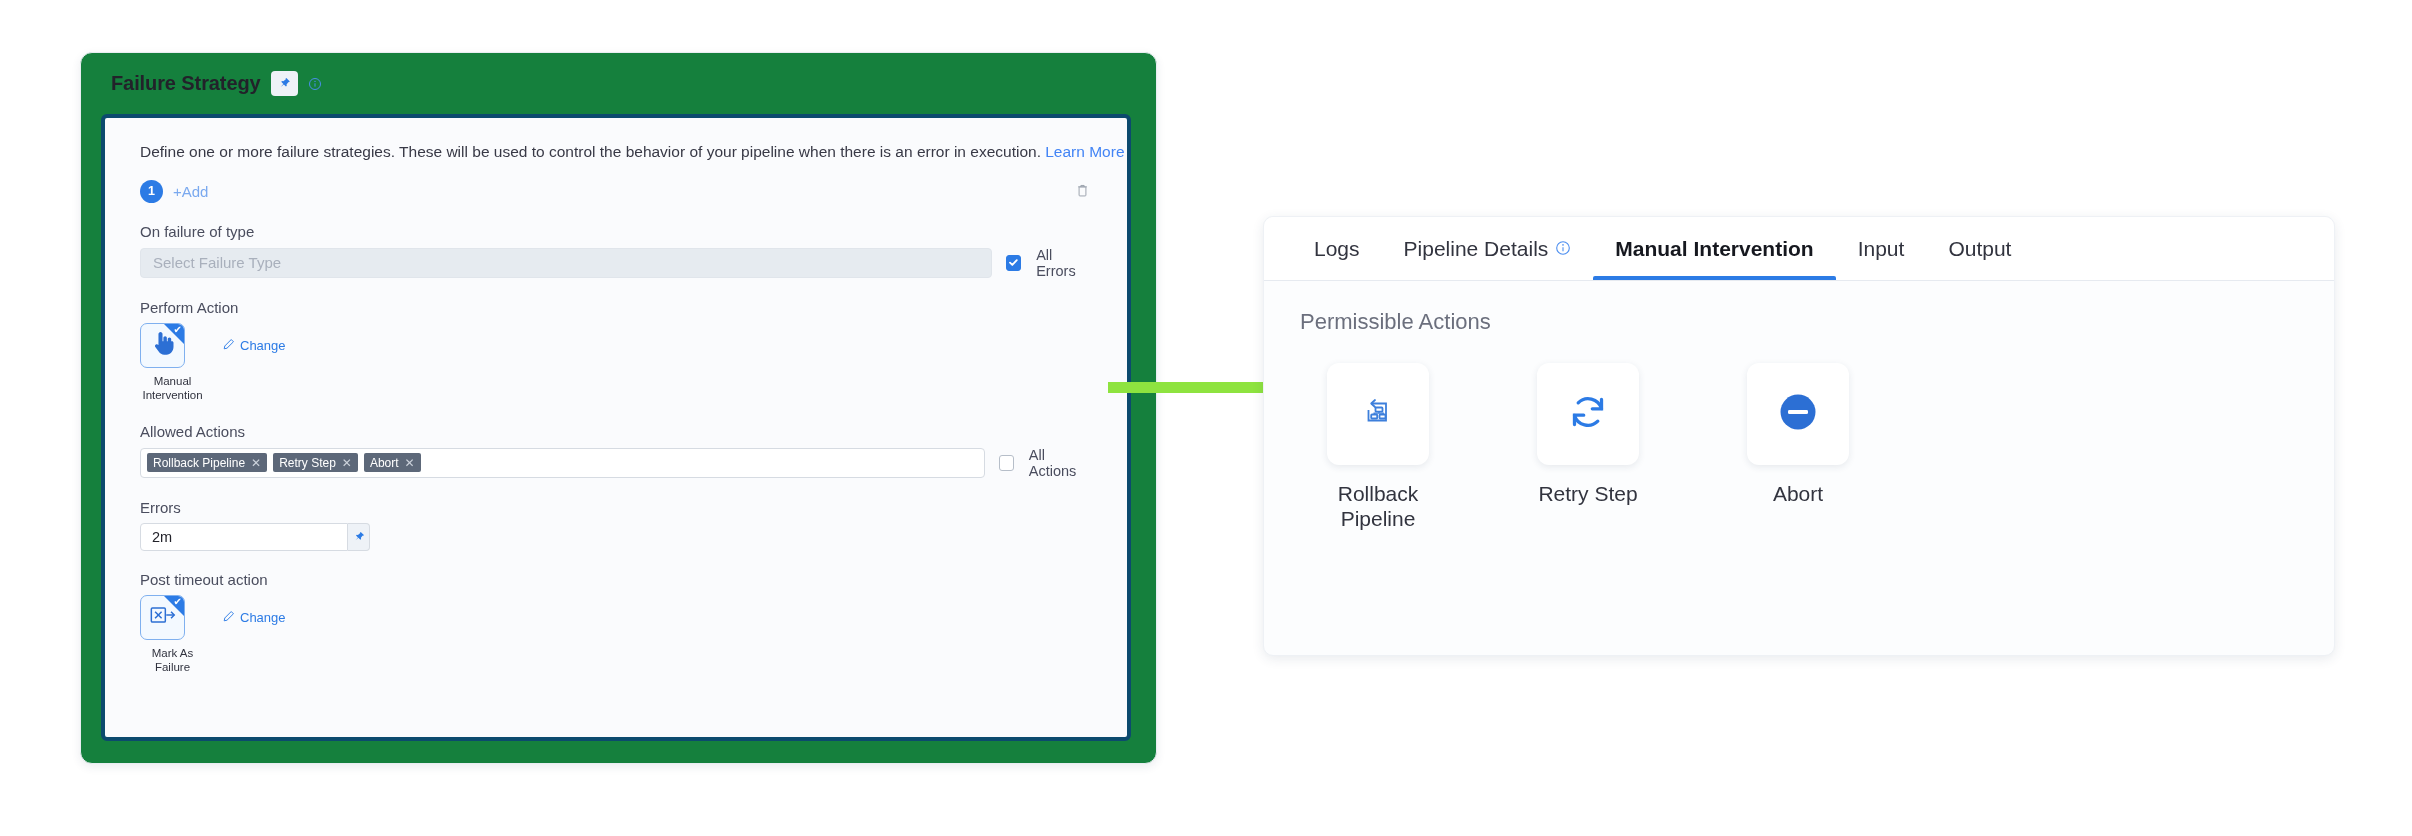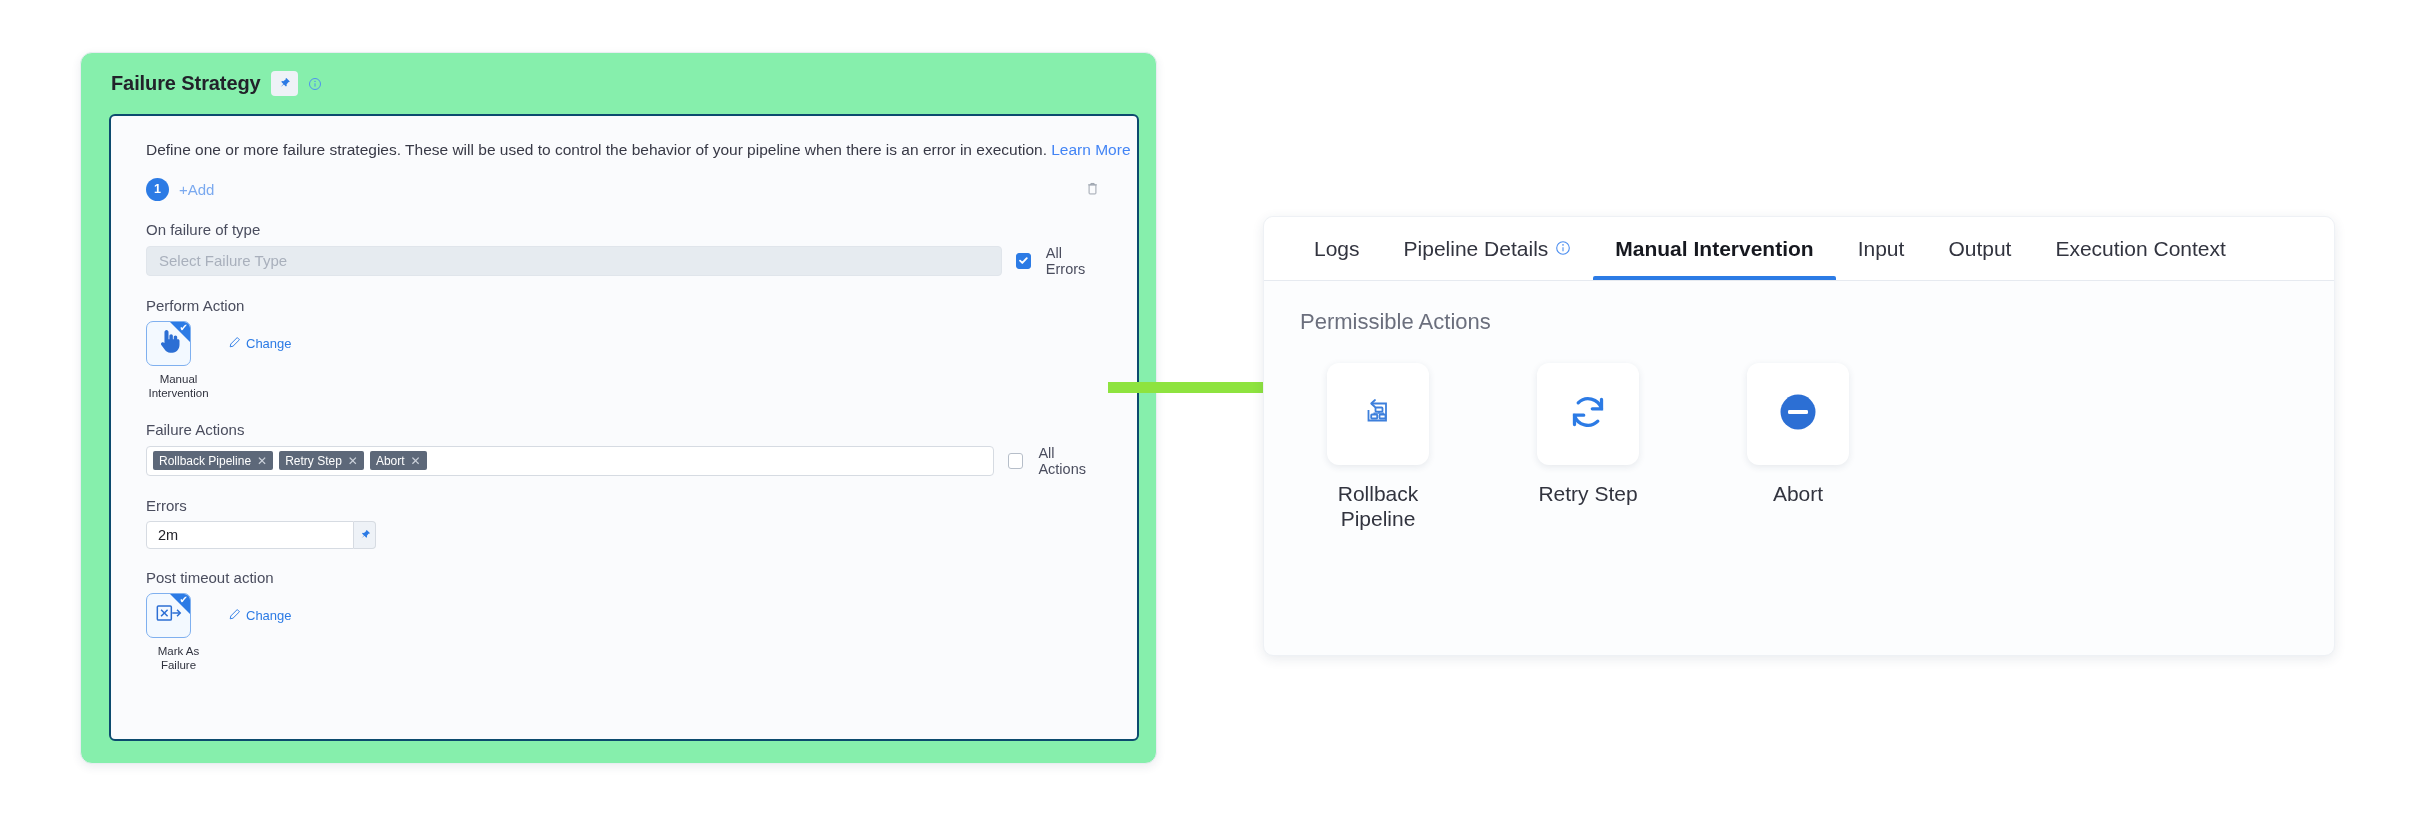--- a/index.html
+++ b/index.html
@@ -8,45 +8,45 @@
     background: #ffffff;
     font-family: "Liberation Sans", sans-serif;
     overflow: hidden;
   }
   .stage { position: relative; width: 2412px; height: 836px; background: #ffffff; }
 
   
   .left-panel {
     position: absolute; left: 80px; top: 52px;
     width: 1077px; height: 712px;
-    background: #86efac;
+    background: #15803d;
     border: 1px solid #e8edf2;
     border-radius: 12px;
     box-shadow: 0 3px 10px rgba(40,60,90,0.09);
   }
   .panel-header {
     display: flex; align-items: center; gap: 10px;
     padding: 18px 22px 12px 30px;
   }
   .panel-title {
     font-size: 20px; font-weight: bold; color: #22222a;
     letter-spacing: -0.1px;
   }
   .pin-btn {
     width: 27px; height: 25px;
     background: #eef2f7; border-radius: 4px;
     display: flex; align-items: center; justify-content: center;
   }
   .info-i { display: flex; align-items: center; }
 
   .inner-card {
-    position: absolute; left: 28px; top: 61px;
+    position: absolute; left: 20px; top: 61px;
     width: 1030px; height: 627px;
     background: #fafbfd;
-    border: 2px solid #0c4a6e;
+    border: 4px solid #0c4a6e;
     border-radius: 6px;
   }
   .inner-pad { padding: 24px 35px 0 35px; }
 
   .desc {
     font-size: 15.5px; color: #383946; line-height: 1.35;
     white-space: nowrap;
   }
   .desc a { color: #4284f5; text-decoration: none; }
 
@@ -283,21 +283,21 @@
           <span class="change-link">
             <span>
               <svg width="12" height="12" viewBox="0 0 14 14" fill="none" stroke="#2c7be5" stroke-width="1.1">
                 <path d="M9.6 1.8l2.6 2.6-7.5 7.5-3.3.7.7-3.3z"></path>
               </svg>
             </span>
             <span>Change</span>
           </span>
         </div>
 
-        <div class="field-label">Failure Actions</div>
+        <div class="field-label">Allowed Actions</div>
         <div class="row-flex">
           <div class="tags-input">
             <span class="tag">
               <span>Rollback Pipeline</span>
               <span class="x">✕</span>
             </span>
             <span class="tag">
               <span>Retry Step</span>
               <span class="x">✕</span>
             </span>
@@ -381,23 +381,20 @@
       </div>
       <div class="tab active">
         <span>Manual Intervention</span>
       </div>
       <div class="tab">
         <span>Input</span>
       </div>
       <div class="tab">
         <span>Output</span>
       </div>
-      <div class="tab">
-        <span>Execution Context</span>
-      </div>
     </div>
 
     <div class="rp-body">
       <div class="rp-heading">Permissible Actions</div>
 
       <div class="act-grid">
 
         <div class="act-col">
           <div class="act-tile">
             <span>

